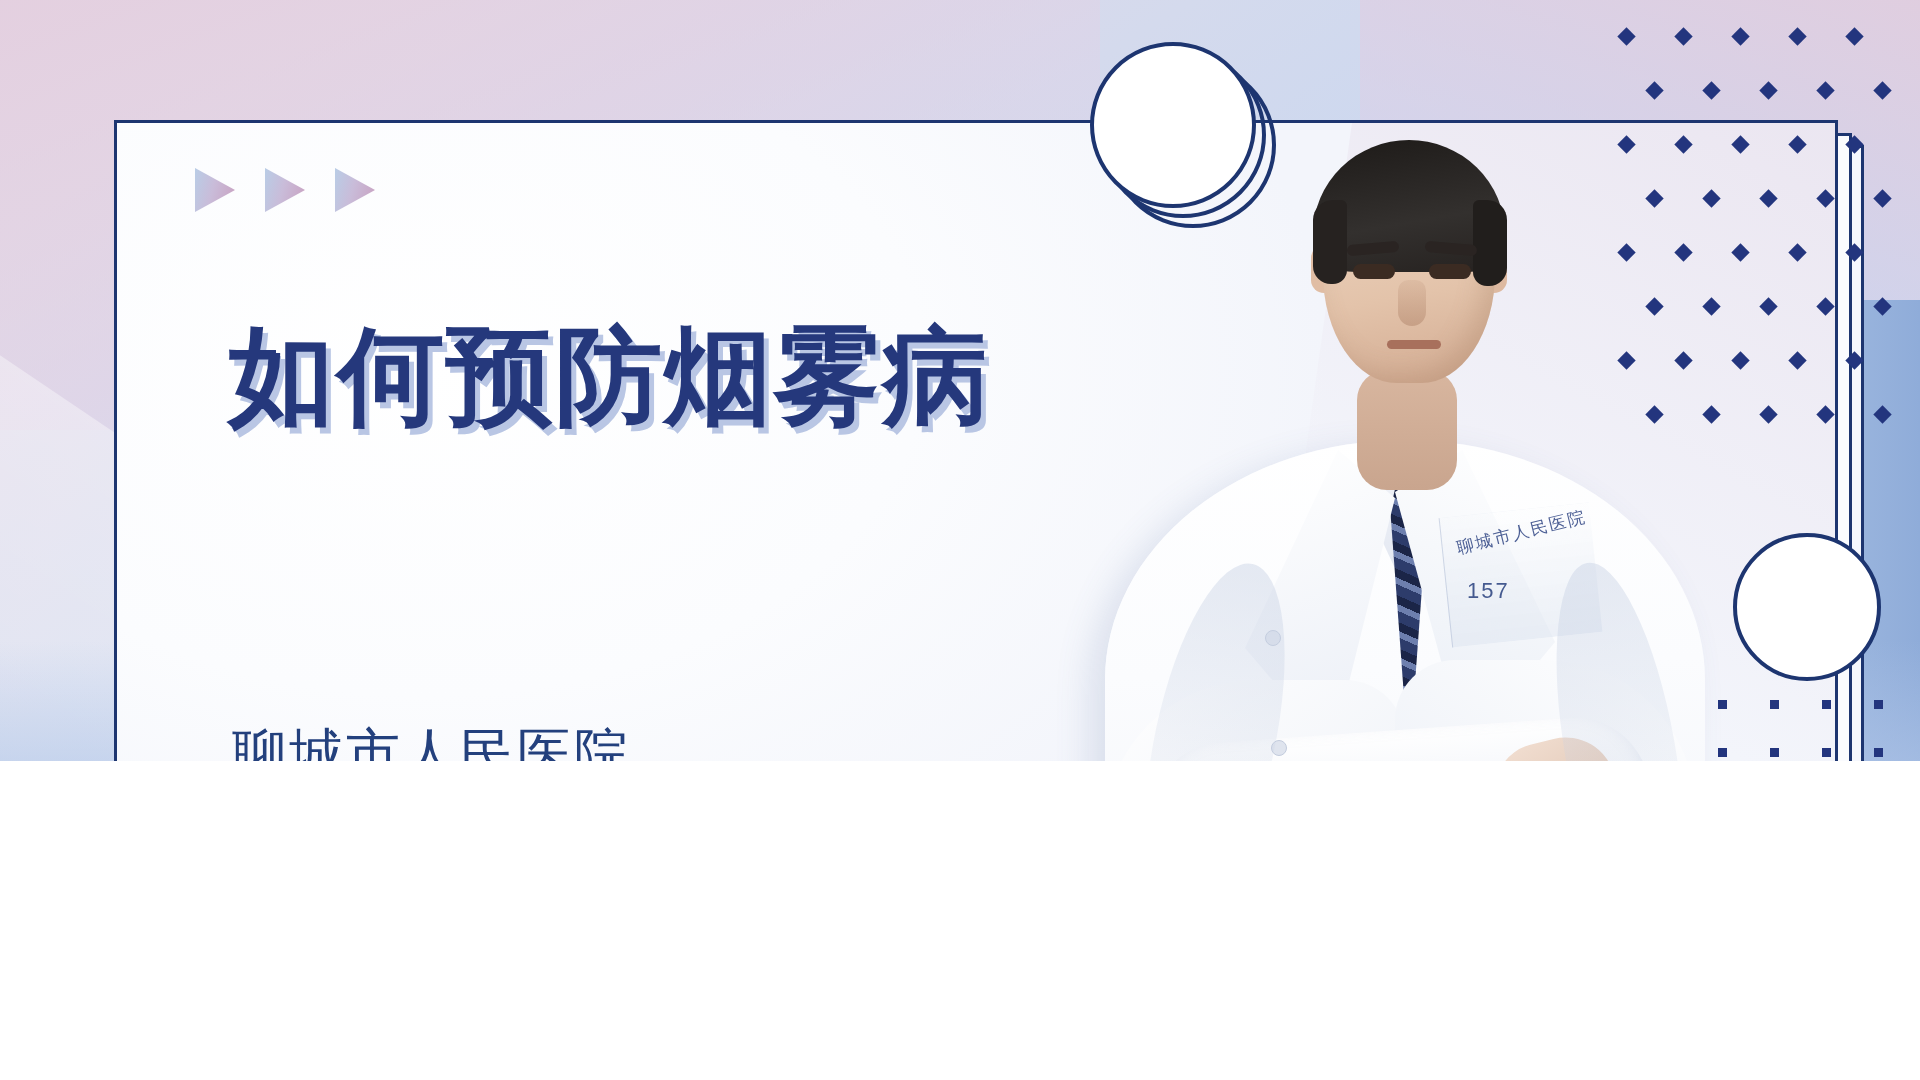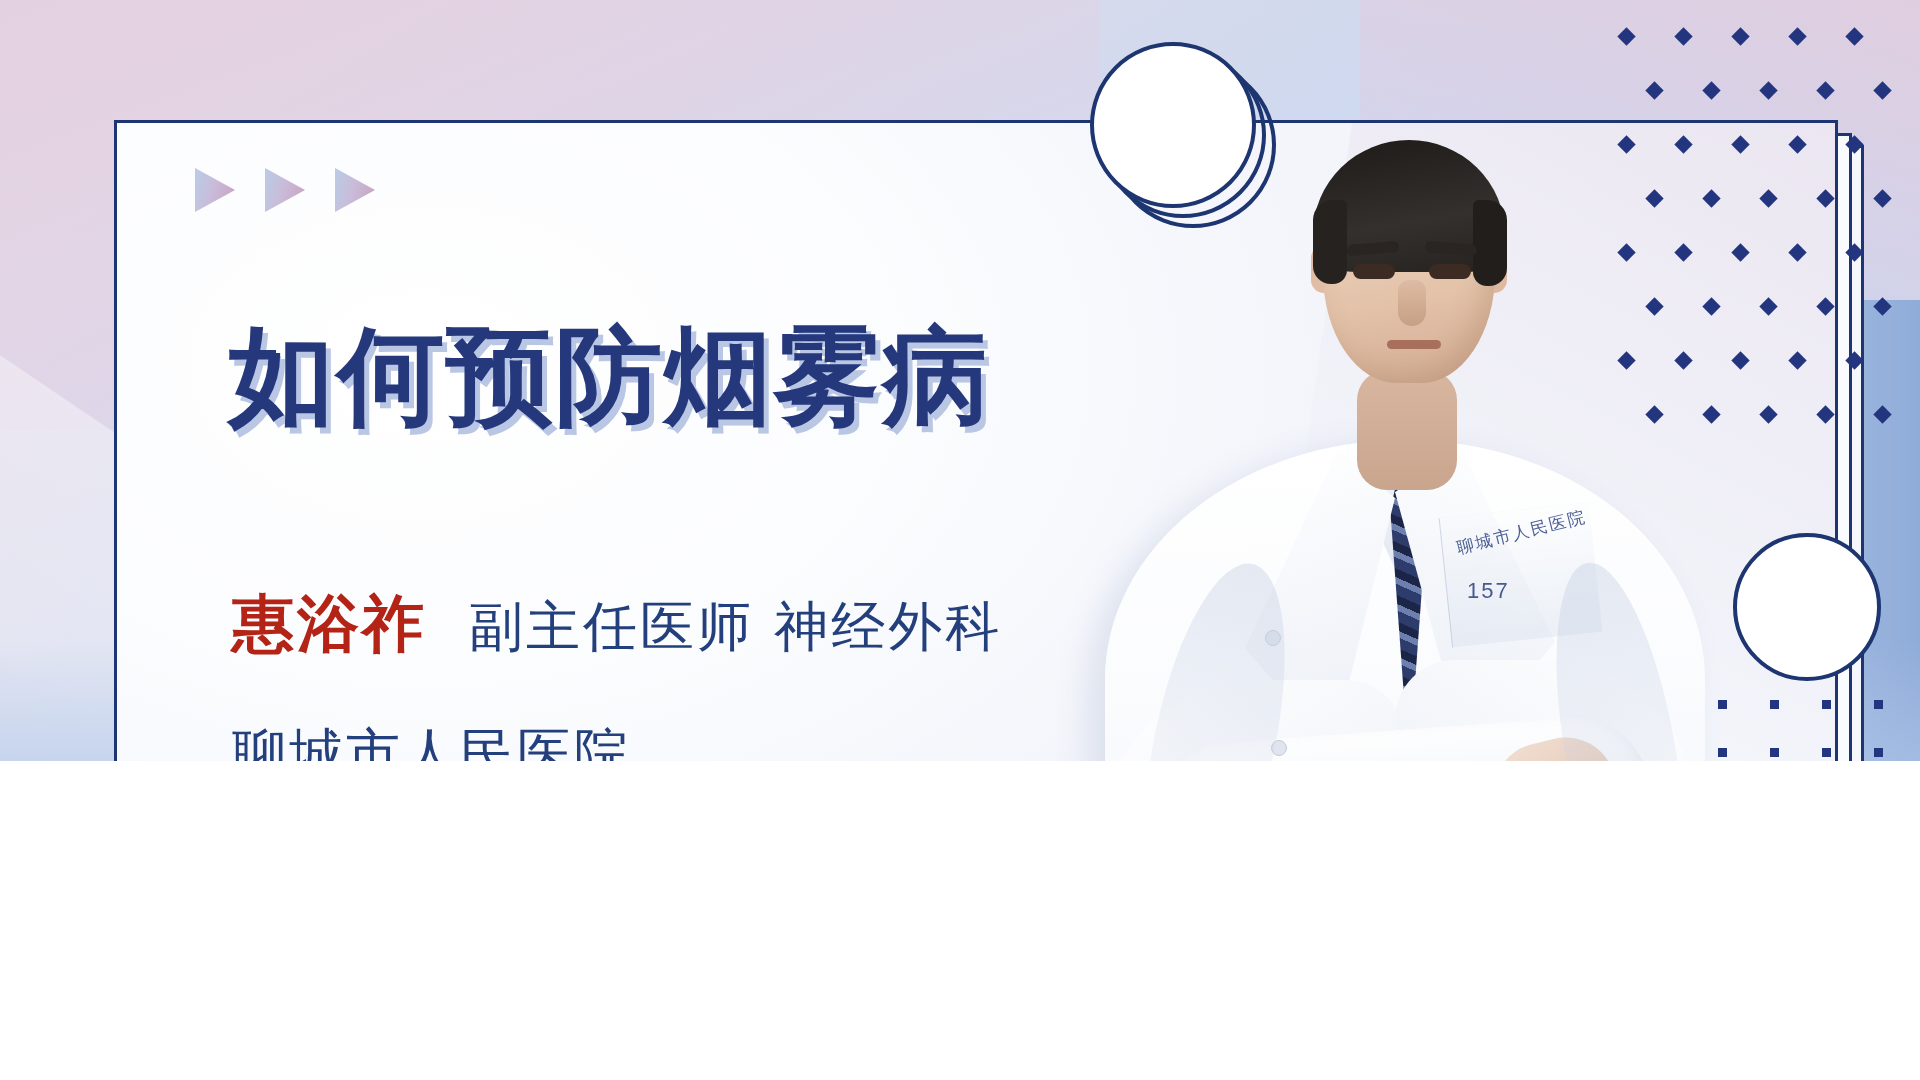--- a/index.html
+++ b/index.html
@@ -263,24 +263,20 @@
   </div>
 
   <div class="arrows">
     <div class="arrow"></div>
     <div class="arrow"></div>
     <div class="arrow"></div>
   </div>
 
   <div class="headline">如何预防烟雾病</div>
 
-  <div class="cred-row">
-    <span class="doc-name">惠浴祚</span>
-    <span class="doc-title">副主任医师  神经外科</span>
-  </div>
   <div class="hospital">聊城市人民医院</div>
 
   <div class="circle-ring circ-top-c"></div>
   <div class="circle-ring circ-top-b"></div>
   <div class="circle-ring circ-top-a"></div>
   <div class="circle-ring circ-left"></div>
   <div class="circle-ring circ-right"></div>
 
   <div class="dots" id="dots-tr" style="left:1630px;top:30px;width:290px;height:300px;">
       <div class="dot diamond" style="left: -10px; top: 0px;"></div>

